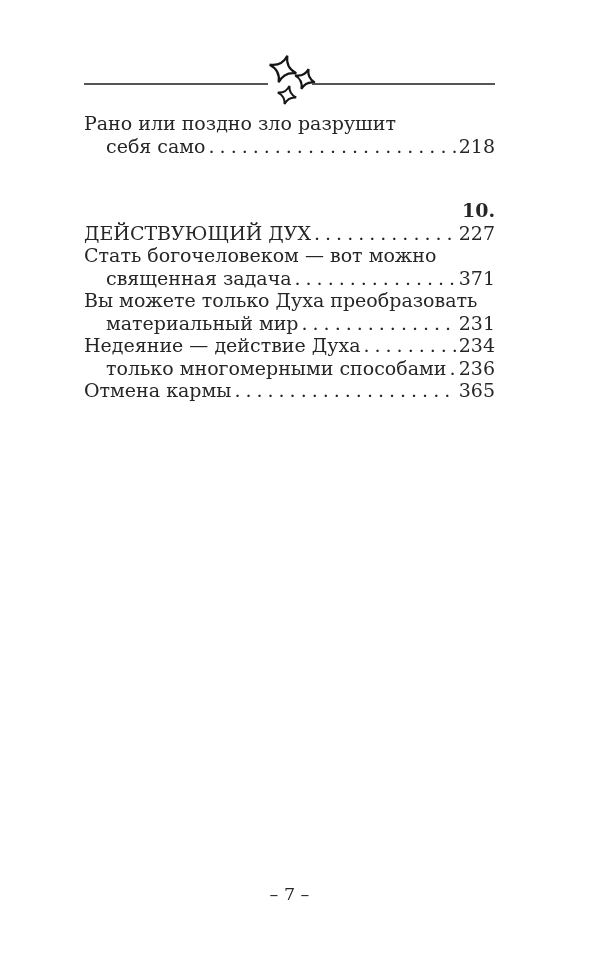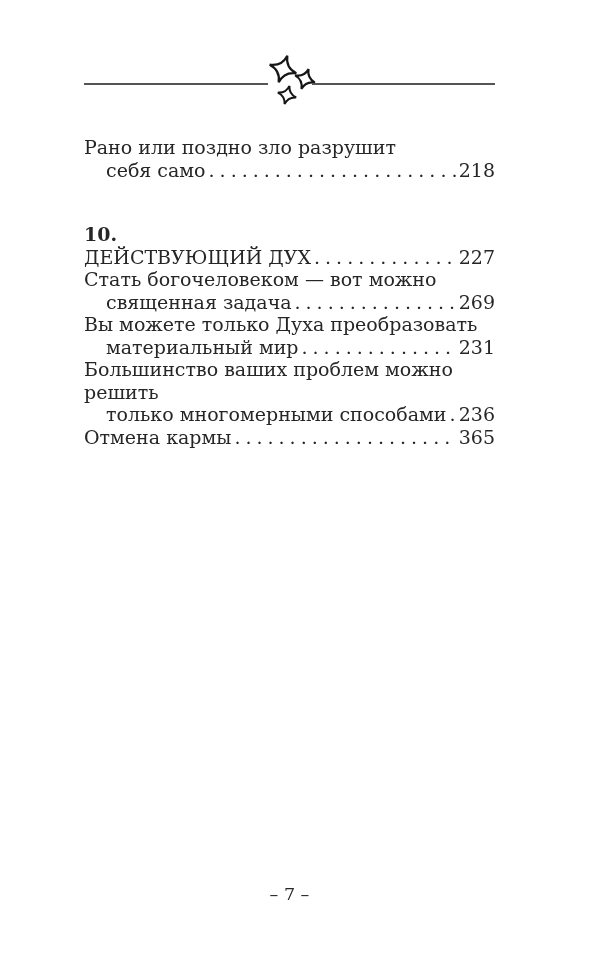--- a/index.html
+++ b/index.html
@@ -15,34 +15,34 @@
   }
   
   .rule { position: absolute; top: 83px; height: 2px; background: #555555; }
   .rule-left  { left: 84px;  width: 184px; }
   .rule-right { left: 312px; width: 183px; }
   .stars { position: absolute; left: 261px; top: 48px; width: 60px; height: 60px; }
   .star  { fill: #ffffff; stroke: #161616; }
   
   .toc {
     position: absolute;
-    left: 84px; top: 136px; width: 411px;
+    left: 84px; top: 112px; width: 411px;
     font-size: 19px; line-height: 22.5px;
   }
   .entry.chapter { margin-top: 42px; }
   .line { display: flex; align-items: baseline; }
   .cont { padding-left: 22px; }
   .txt  { white-space: nowrap; flex: 0 0 auto; }
   .dots { flex: 1 1 auto; min-width: 0; overflow: hidden; white-space: nowrap; margin: 0 3px; }
   .dots::after {
     content: "............................................................";
     letter-spacing: 5px;
   }
   .pg { flex: 0 0 auto; text-align: right; }
-  .chapnum  { font-weight: bold; }
+  .chapnum  { font-weight: bold; text-align: right; }
   .chaptitle{ font-weight: normal; white-space: nowrap; flex: 0 0 auto; }
   
   .footer {
     position: absolute;
     left: 84px; top: 884px; width: 411px;
     text-align: center;
     font-size: 17.5px;
   }
 </style>
 </head>
@@ -82,36 +82,42 @@
         <span class="dots"></span>
         <span class="pg">227</span>
       </div>
     </div>
 
     <div class="entry">
       <div class="line first">Стать богочеловеком — вот можно</div>
       <div class="line cont">
         <span class="txt">священная задача</span>
         <span class="dots"></span>
-        <span class="pg">269</span>
+        <span class="pg">371</span>
       </div>
     </div>
 
     <div class="entry">
       <div class="line first">Вы можете только Духа преобразовать</div>
       <div class="line cont">
         <span class="txt">материальный мир</span>
         <span class="dots"></span>
         <span class="pg">231</span>
       </div>
     </div>
 
+    <div class="entry">
+      <div class="line">
+        <span class="txt">Недеяние — действие Духа</span>
+        <span class="dots"></span>
+        <span class="pg">234</span>
+      </div>
+    </div>
 
     <div class="entry">
-      <div class="line first">Большинство ваших проблем можно решить</div>
       <div class="line cont">
         <span class="txt">только многомерными способами</span>
         <span class="dots"></span>
         <span class="pg">236</span>
       </div>
     </div>
 
     <div class="entry">
       <div class="line">
         <span class="txt">Отмена кармы</span>

